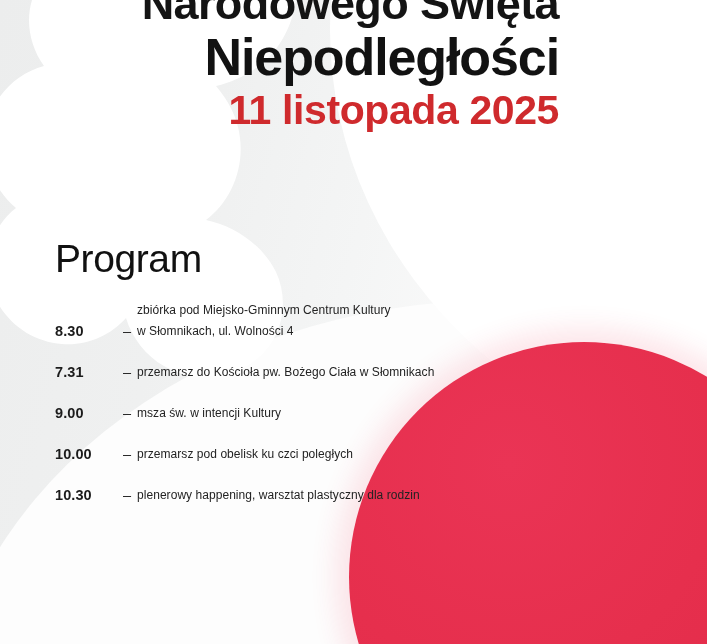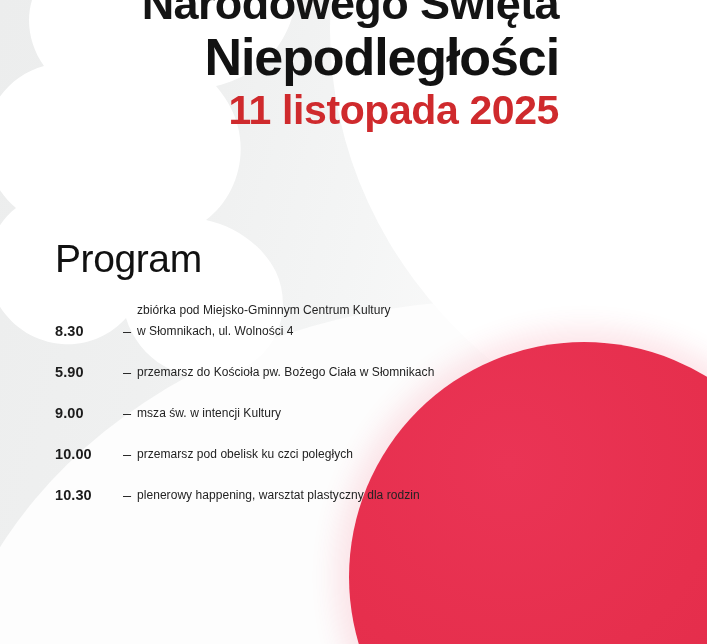--- a/index.html
+++ b/index.html
@@ -203,21 +203,21 @@
       <div class="sched-row">
         <div class="sched-time">8.30</div>
         <div class="sched-dash">–</div>
         <div class="sched-desc">
           <span>zbiórka pod Miejsko-Gminnym Centrum Kultury</span>
           <span class="l2">w Słomnikach, ul. Wolności 4</span>
         </div>
       </div>
 
       <div class="sched-row">
-        <div class="sched-time">5.90</div>
+        <div class="sched-time">7.31</div>
         <div class="sched-dash">–</div>
         <div class="sched-desc">
           <span>przemarsz do Kościoła pw. Bożego Ciała w Słomnikach</span>
         </div>
       </div>
 
       <div class="sched-row">
         <div class="sched-time">9.00</div>
         <div class="sched-dash">–</div>
         <div class="sched-desc">

